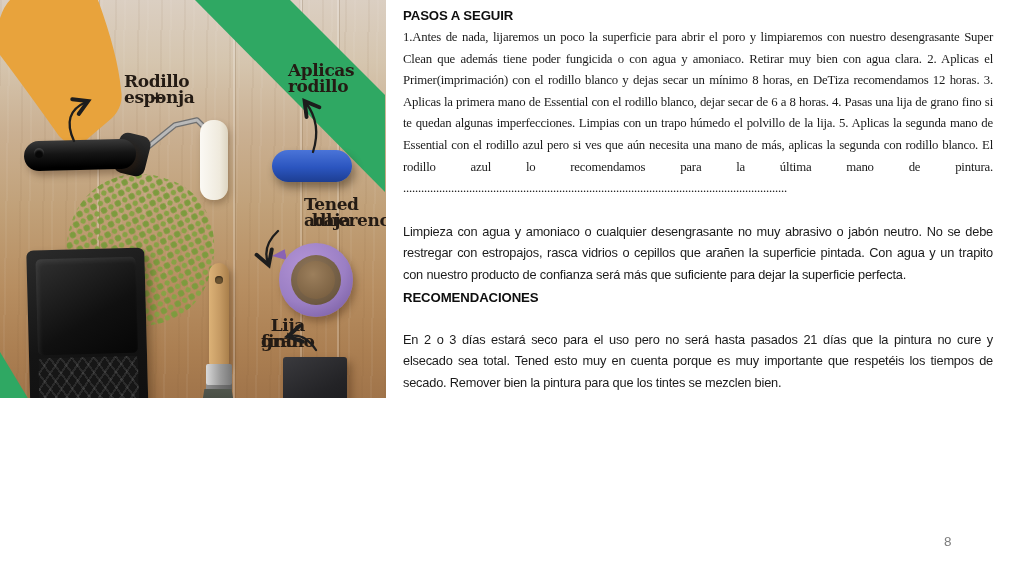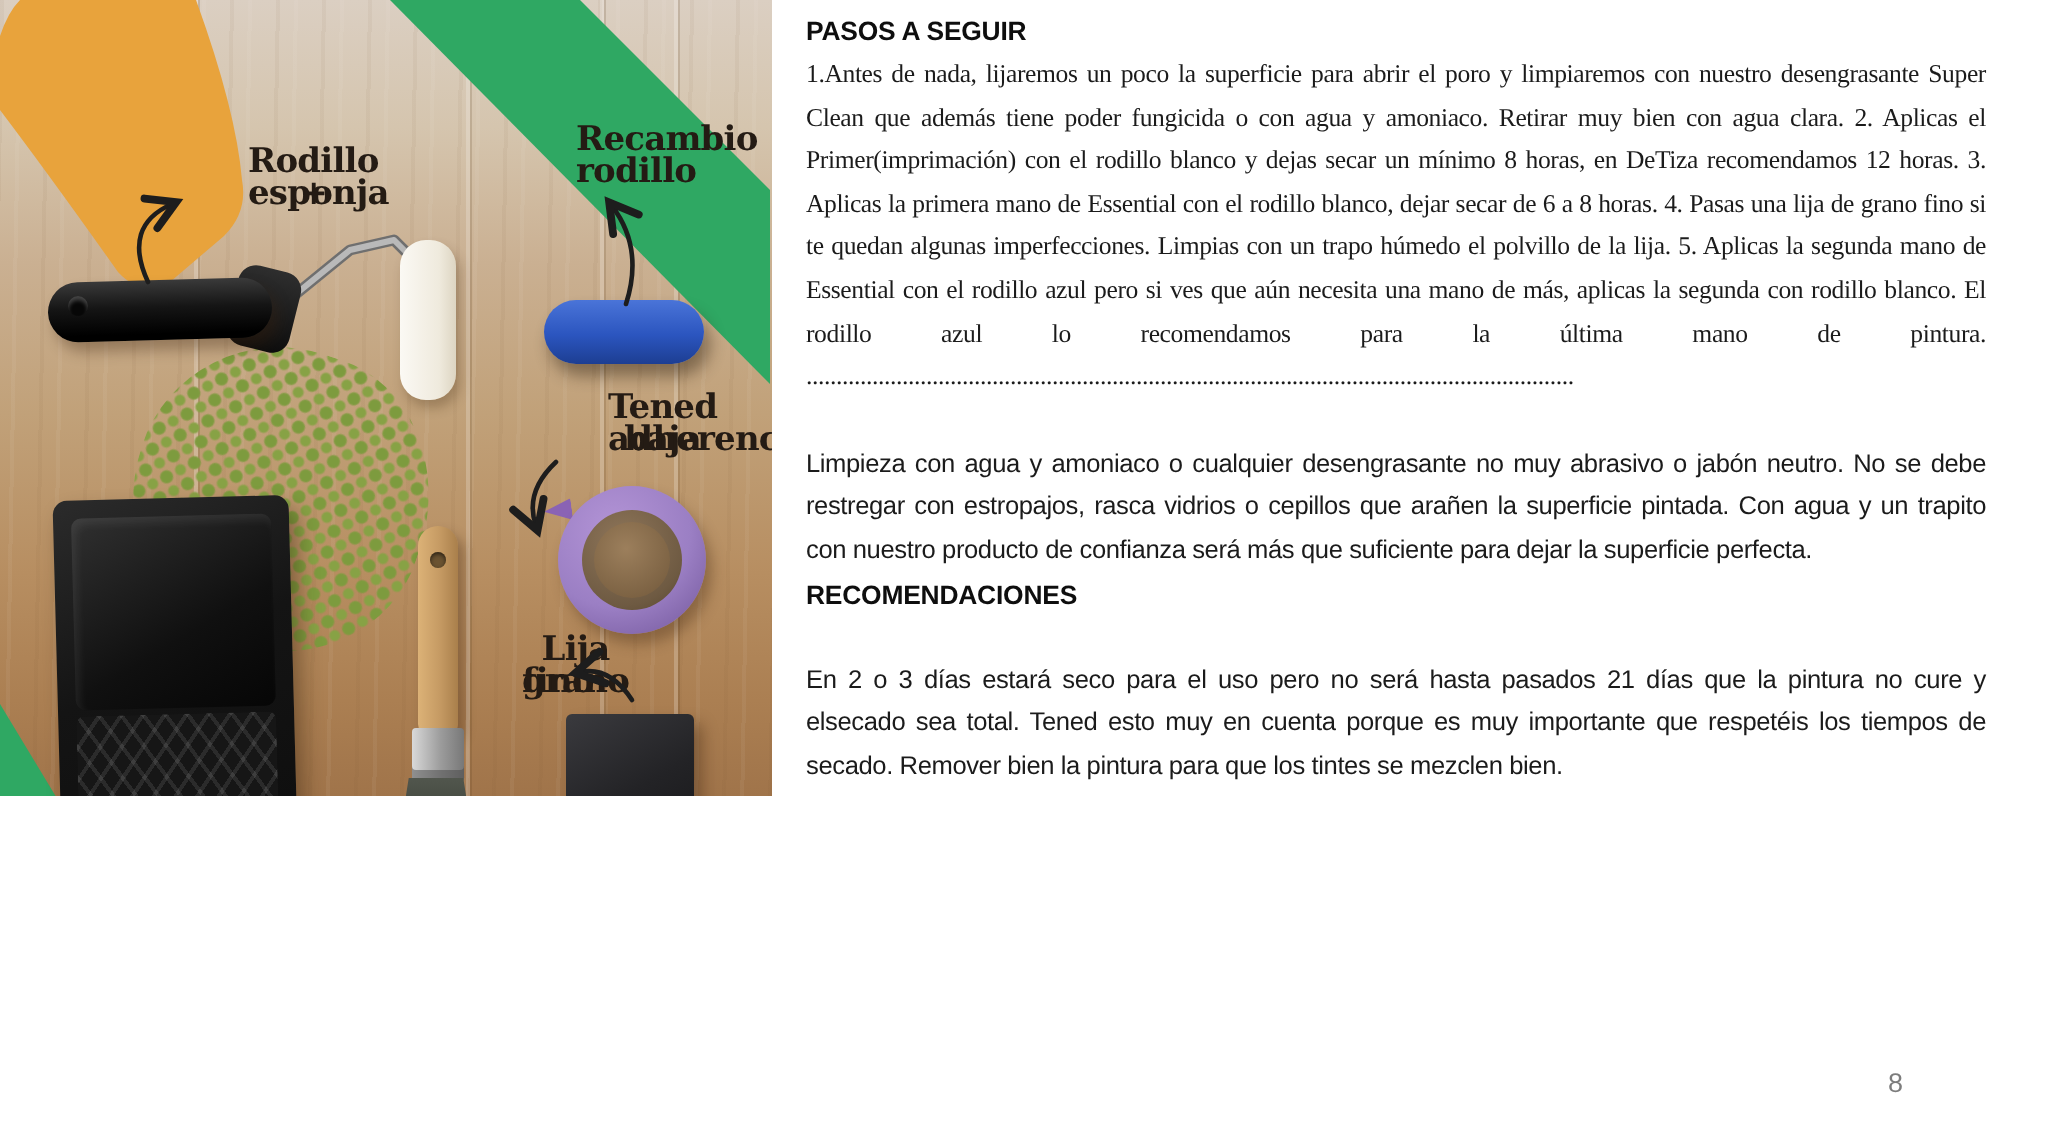--- a/index.html
+++ b/index.html
@@ -174,21 +174,21 @@
     <div class="brush-bristles"></div>
 
     <div class="sponge"></div>
 
     <div class="lbl lbl-rodillo">
       <span>Rodillo +</span>
         <br>
       <span>esponja</span>
     </div>
     <div class="lbl lbl-recambio">
-      <span>Recambio</span>
+      <span>Aplicas</span>
         <br>
       <span>rodillo</span>
     </div>
     <div class="lbl lbl-cinta">
       <span>Tened baja</span>
         <br>
       <span>adherencia</span>
     </div>
     <div class="lbl lbl-lija">
       <span>Lija grano</span>

